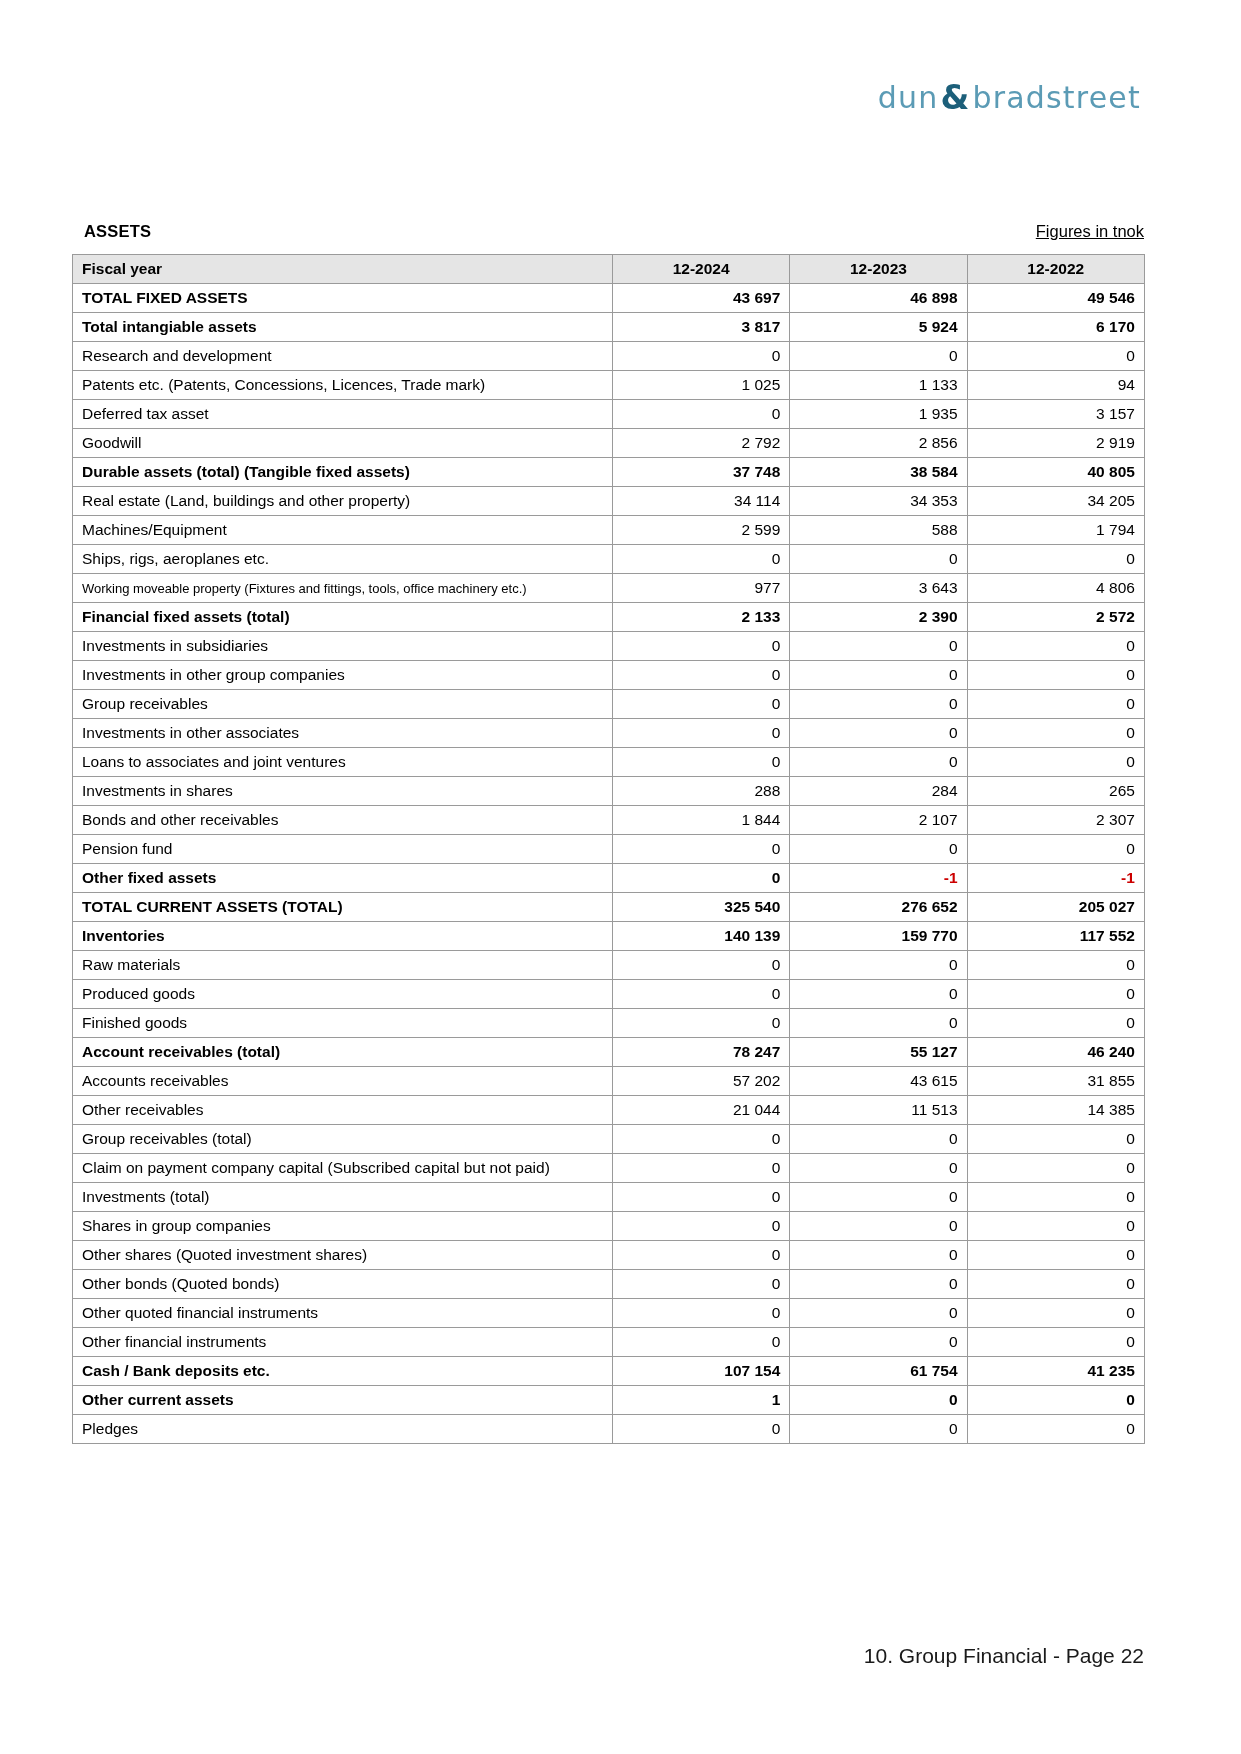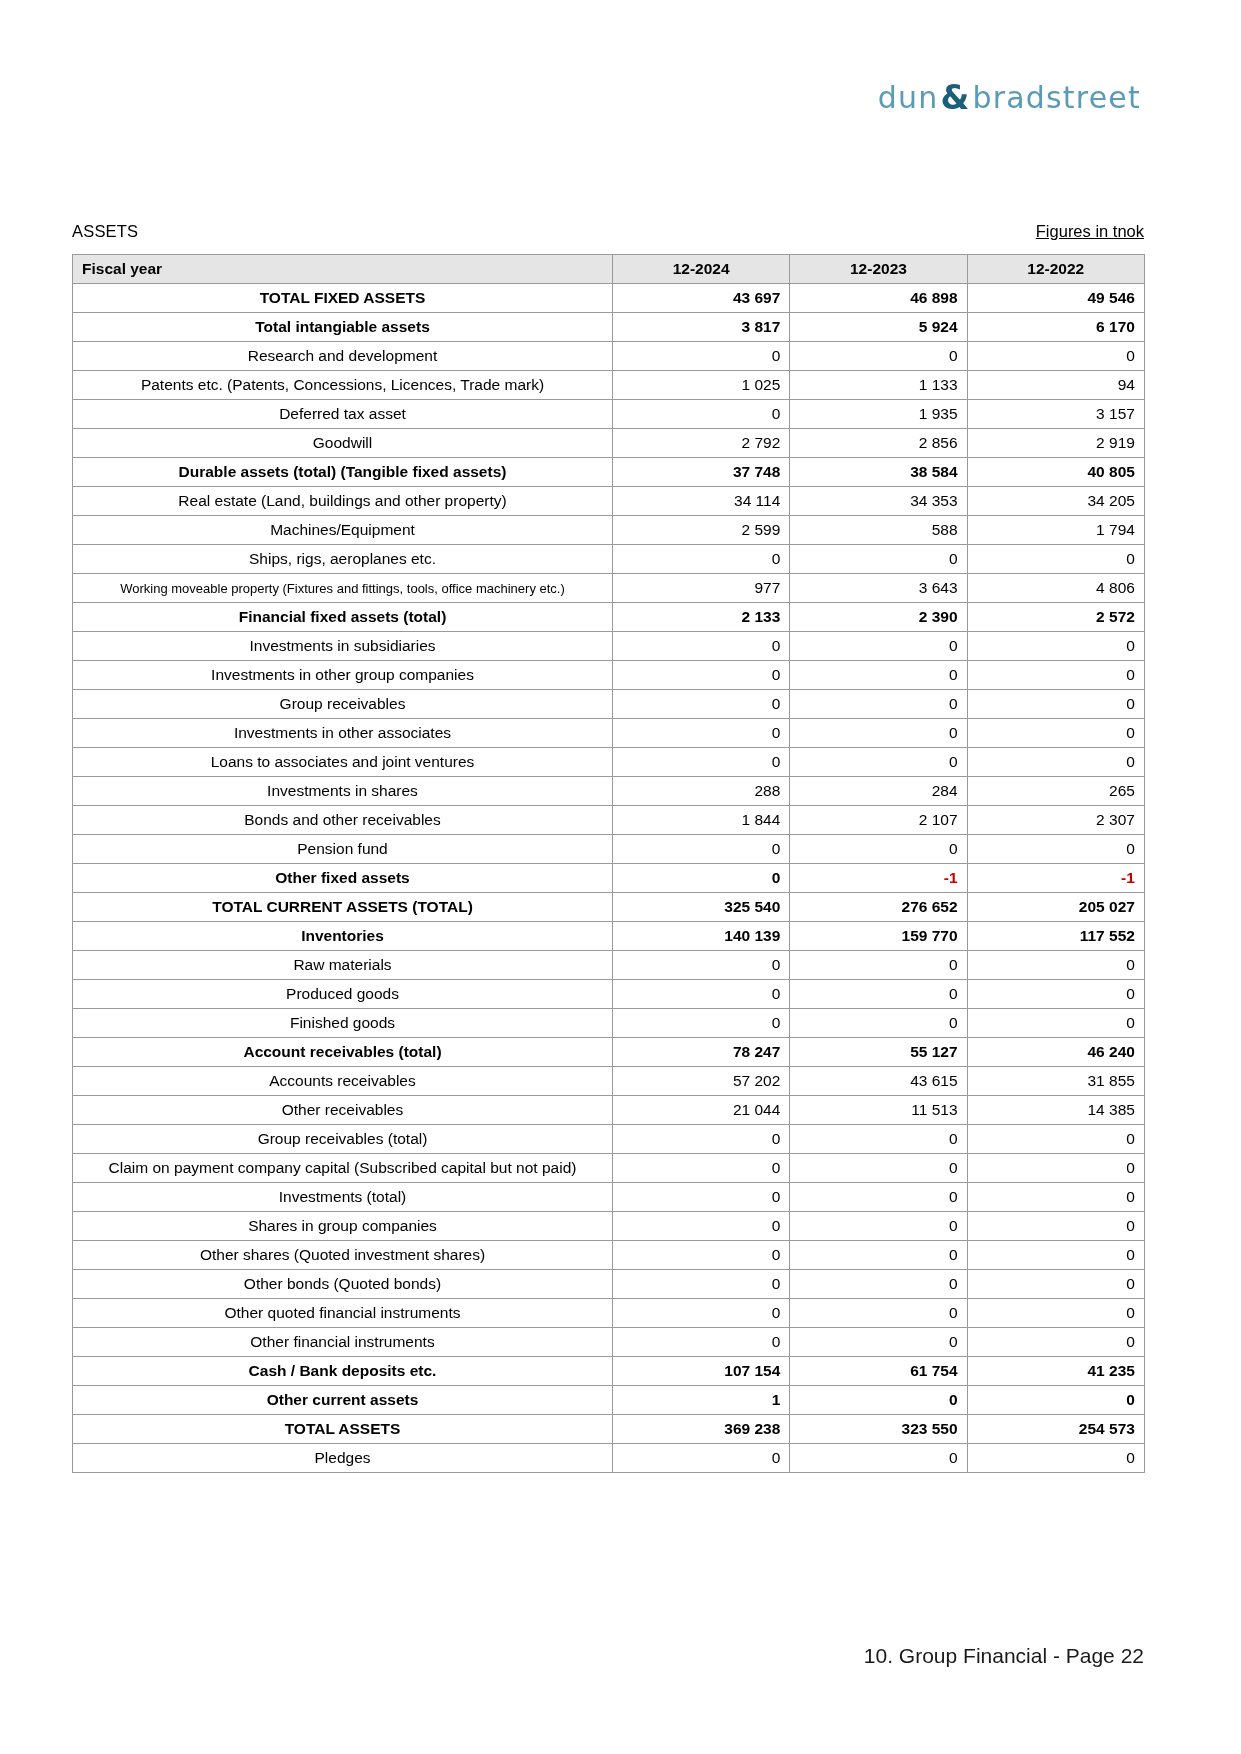--- a/index.html
+++ b/index.html
@@ -49,22 +49,23 @@
     position: absolute;
     top: 222px;
     left: 72px;
     right: 97px;
     display: flex;
     justify-content: space-between;
     align-items: baseline;
   }
   .assets-title {
     font-size: 16.5px;
-    font-weight: normal;
+    font-weight: bold;
     letter-spacing: 0.2px;
+    margin-left: 12px;
   }
   .figures-note {
     font-size: 16.5px;
     font-weight: normal;
     text-decoration: underline;
   }
   
   table.fin {
     position: absolute;
     top: 254px;
@@ -84,21 +85,21 @@
     box-sizing: border-box;
   }
   table.fin thead th {
     background: #e5e5e5;
     font-weight: bold;
     font-size: 15.5px;
   }
   table.fin thead th.label { text-align: left; }
   table.fin thead th.val { }
   table.fin td.label {
-    text-align: center;
+    text-align: left;
     white-space: nowrap;
     overflow: hidden;
   }
   table.fin td.val {
     text-align: right;
     white-space: nowrap;
   }
   tr.bold td { font-weight: bold; }
   td.neg { color: #cc0000; }
   td.small { font-size: 13px; }
@@ -370,26 +371,20 @@
           <td class="val">107 154</td>
           <td class="val">61 754</td>
           <td class="val">41 235</td>
         </tr>
         <tr class="bold">
           <td class="label">Other current assets</td>
           <td class="val">1</td>
           <td class="val">0</td>
           <td class="val">0</td>
         </tr>
-        <tr class="bold">
-          <td class="label">TOTAL ASSETS</td>
-          <td class="val">369 238</td>
-          <td class="val">323 550</td>
-          <td class="val">254 573</td>
-        </tr>
         <tr>
           <td class="label">Pledges</td>
           <td class="val">0</td>
           <td class="val">0</td>
           <td class="val">0</td>
         </tr>
       </tbody>
   </table>
 
   <div class="footer">10. Group Financial - Page 22</div>

